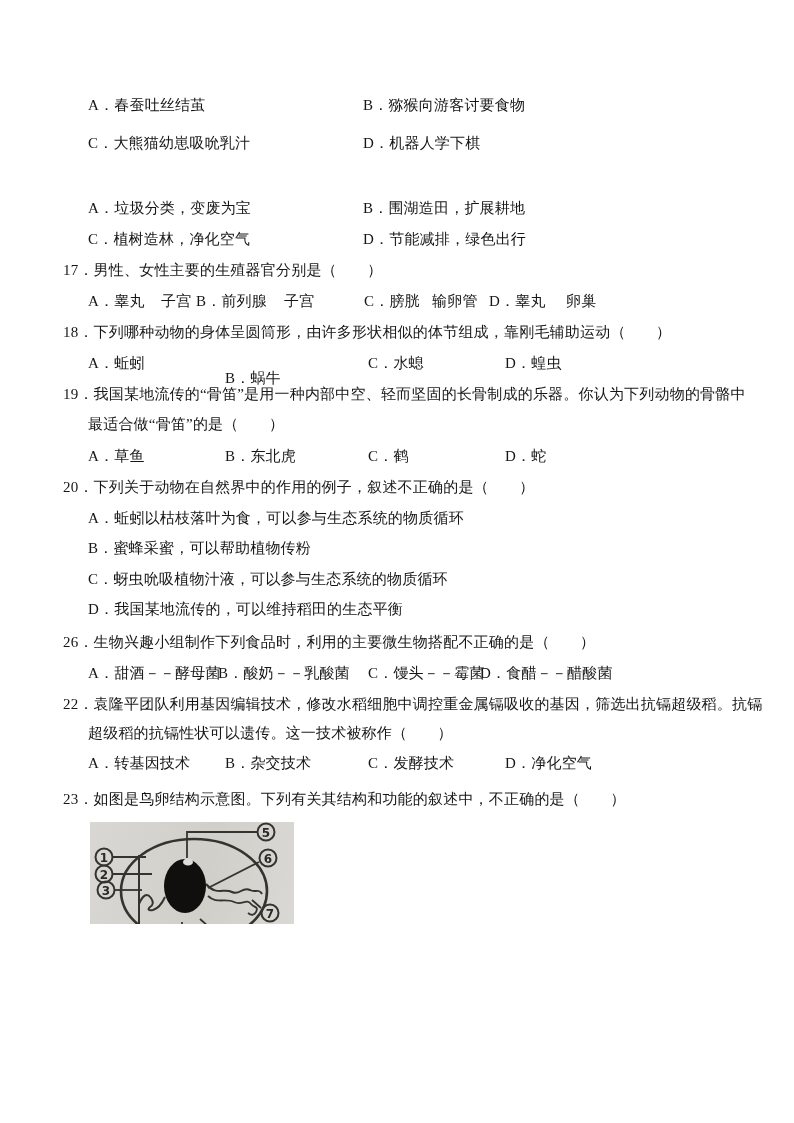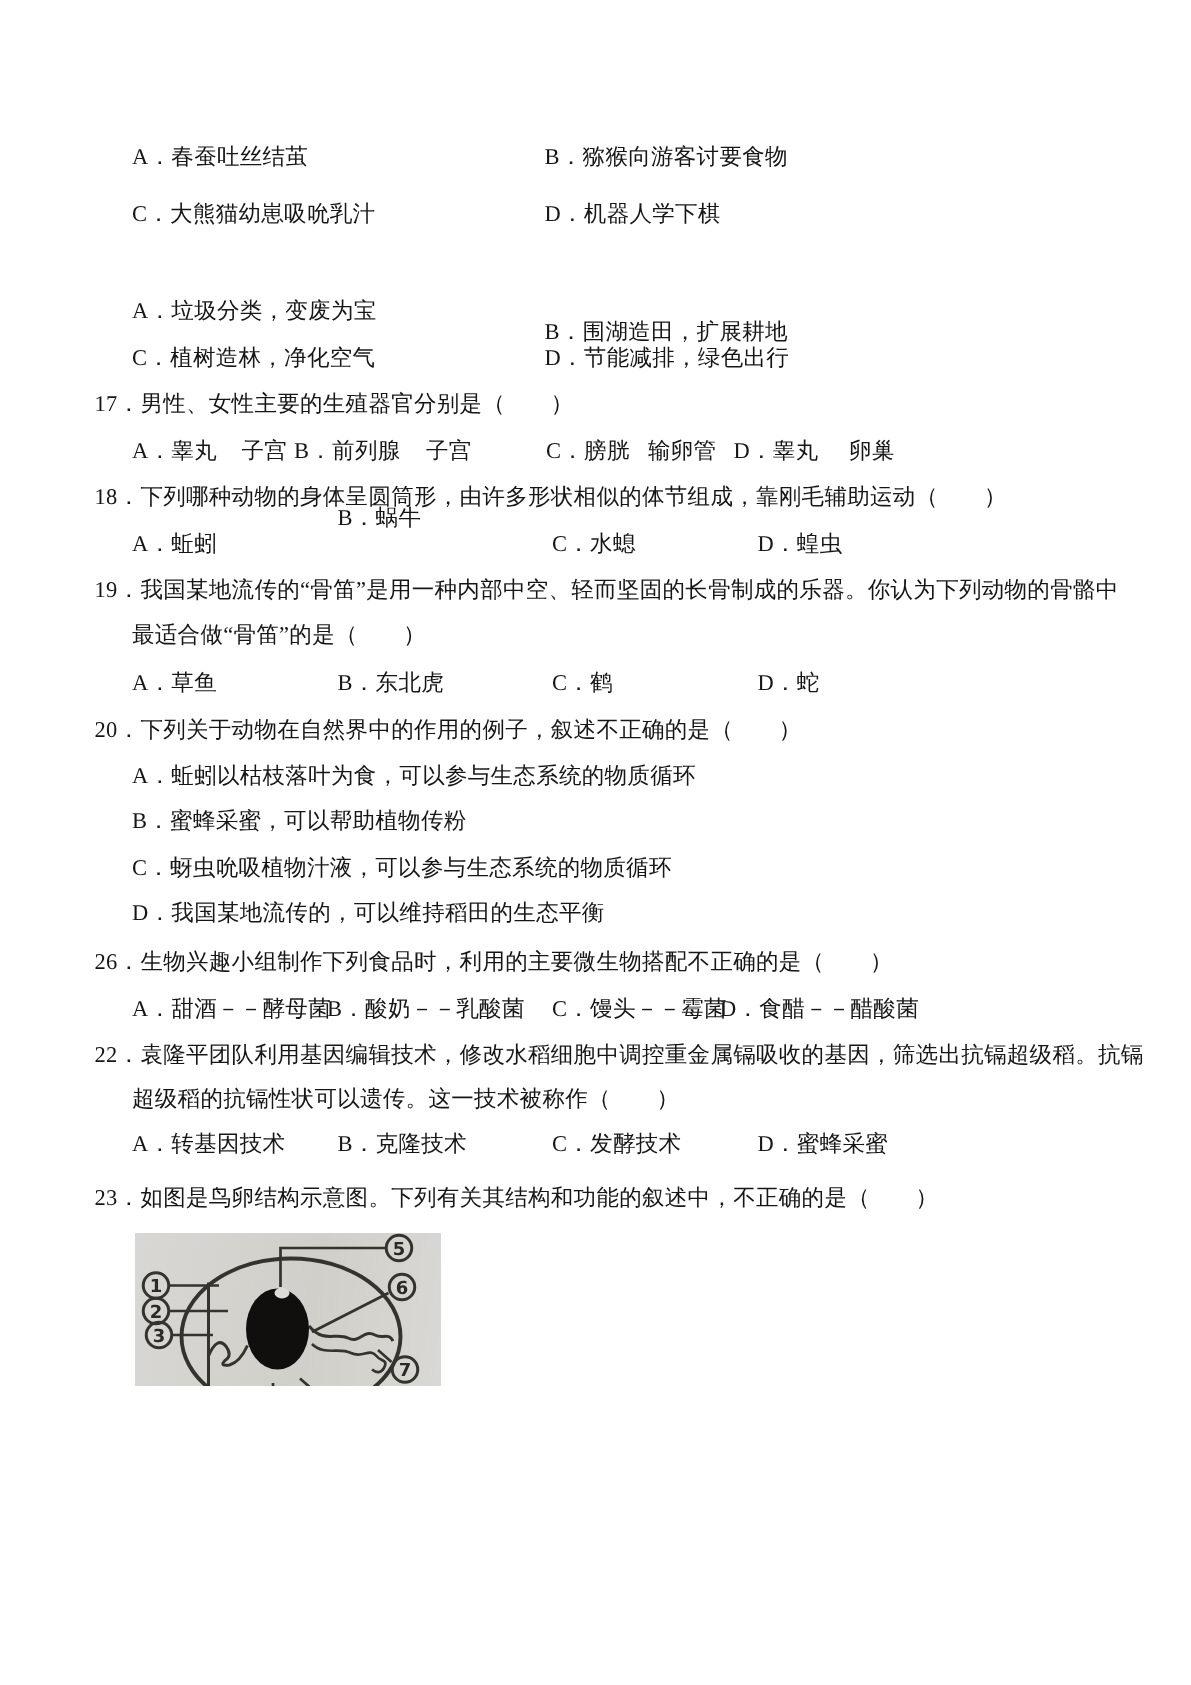--- a/index.html
+++ b/index.html
@@ -23,37 +23,37 @@
 <body>
 
 <div class="page">
 
   <div class="ln" style="left:88px;top:95px">A．春蚕吐丝结茧</div>
   <div class="ln" style="left:363px;top:95px">B．猕猴向游客讨要食物</div>
   <div class="ln" style="left:88px;top:133px">C．大熊猫幼崽吸吮乳汁</div>
   <div class="ln" style="left:363px;top:133px">D．机器人学下棋</div>
 
   <div class="ln" style="left:88px;top:198px">A．垃圾分类，变废为宝</div>
-  <div class="ln" style="left:363px;top:212px">B．围湖造田，扩展耕地</div>
+  <div class="ln" style="left:363px;top:198px">B．围湖造田，扩展耕地</div>
   <div class="ln" style="left:88px;top:229px">C．植树造林，净化空气</div>
   <div class="ln" style="left:363px;top:229px">D．节能减排，绿色出行</div>
 
   <div class="ln" style="left:63px;top:260px">17．男性、女性主要的生殖器官分别是（　　）</div>
   <div class="ln" style="left:88px;top:291px">A．睾丸</div>
   <div class="ln" style="left:161px;top:291px">子宫</div>
   <div class="ln" style="left:196px;top:291px">B．前列腺</div>
   <div class="ln" style="left:284px;top:291px">子宫</div>
   <div class="ln" style="left:364px;top:291px">C．膀胱</div>
   <div class="ln" style="left:432px;top:291px">输卵管</div>
   <div class="ln" style="left:489px;top:291px">D．睾丸</div>
   <div class="ln" style="left:566px;top:291px">卵巢</div>
 
   <div class="ln" style="left:63px;top:322px">18．下列哪种动物的身体呈圆筒形，由许多形状相似的体节组成，靠刚毛辅助运动（　　）</div>
   <div class="ln" style="left:88px;top:353px">A．蚯蚓</div>
-  <div class="ln" style="left:225px;top:336px">B．蜗牛</div>
+  <div class="ln" style="left:225px;top:368px">B．蜗牛</div>
   <div class="ln" style="left:368px;top:353px">C．水螅</div>
   <div class="ln" style="left:505px;top:353px">D．蝗虫</div>
 
   <div class="ln" style="left:63px;top:384px">19．我国某地流传的“骨笛”是用一种内部中空、轻而坚固的长骨制成的乐器。你认为下列动物的骨骼中</div>
   <div class="ln" style="left:88px;top:414px">最适合做“骨笛”的是（　　）</div>
   <div class="ln" style="left:88px;top:446px">A．草鱼</div>
   <div class="ln" style="left:225px;top:446px">B．东北虎</div>
   <div class="ln" style="left:368px;top:446px">C．鹤</div>
   <div class="ln" style="left:505px;top:446px">D．蛇</div>
 
@@ -65,23 +65,23 @@
 
   <div class="ln" style="left:63px;top:632px">26．生物兴趣小组制作下列食品时，利用的主要微生物搭配不正确的是（　　）</div>
   <div class="ln" style="left:88px;top:663px">A．甜酒－－酵母菌</div>
   <div class="ln" style="left:218px;top:663px">B．酸奶－－乳酸菌</div>
   <div class="ln" style="left:368px;top:663px">C．馒头－－霉菌</div>
   <div class="ln" style="left:480px;top:663px">D．食醋－－醋酸菌</div>
 
   <div class="ln" style="left:63px;top:694px">22．袁隆平团队利用基因编辑技术，修改水稻细胞中调控重金属镉吸收的基因，筛选出抗镉超级稻。抗镉</div>
   <div class="ln" style="left:88px;top:723px">超级稻的抗镉性状可以遗传。这一技术被称作（　　）</div>
   <div class="ln" style="left:88px;top:753px">A．转基因技术</div>
-  <div class="ln" style="left:225px;top:753px">B．克隆技术</div>
+  <div class="ln" style="left:225px;top:753px">B．杂交技术</div>
   <div class="ln" style="left:368px;top:753px">C．发酵技术</div>
-  <div class="ln" style="left:505px;top:753px">D．蜜蜂采蜜</div>
+  <div class="ln" style="left:505px;top:753px">D．净化空气</div>
 
   <div class="ln" style="left:63px;top:789px">23．如图是鸟卵结构示意图。下列有关其结构和功能的叙述中，不正确的是（　　）</div>
 
   <div class="figure">
     <svg width="204" height="153" viewBox="0 0 204 153">
       <g fill="none" stroke="#35332e">
         <ellipse cx="104" cy="69" rx="73" ry="52" stroke-width="2.6"></ellipse>
         <line x1="49" y1="33" x2="49" y2="116" stroke-width="2"></line>
         <path stroke-width="2" d="M49 82 q6 -14 12 -6 q4 6 -1 9 q-4 4 3 3 q7 -2 12 -13"></path>
         <path stroke-width="2" d="M116 62 c10 12 18 4 26 8 c8 4 10 -6 18 -2 c5 3 9 -2 12 4"></path>

